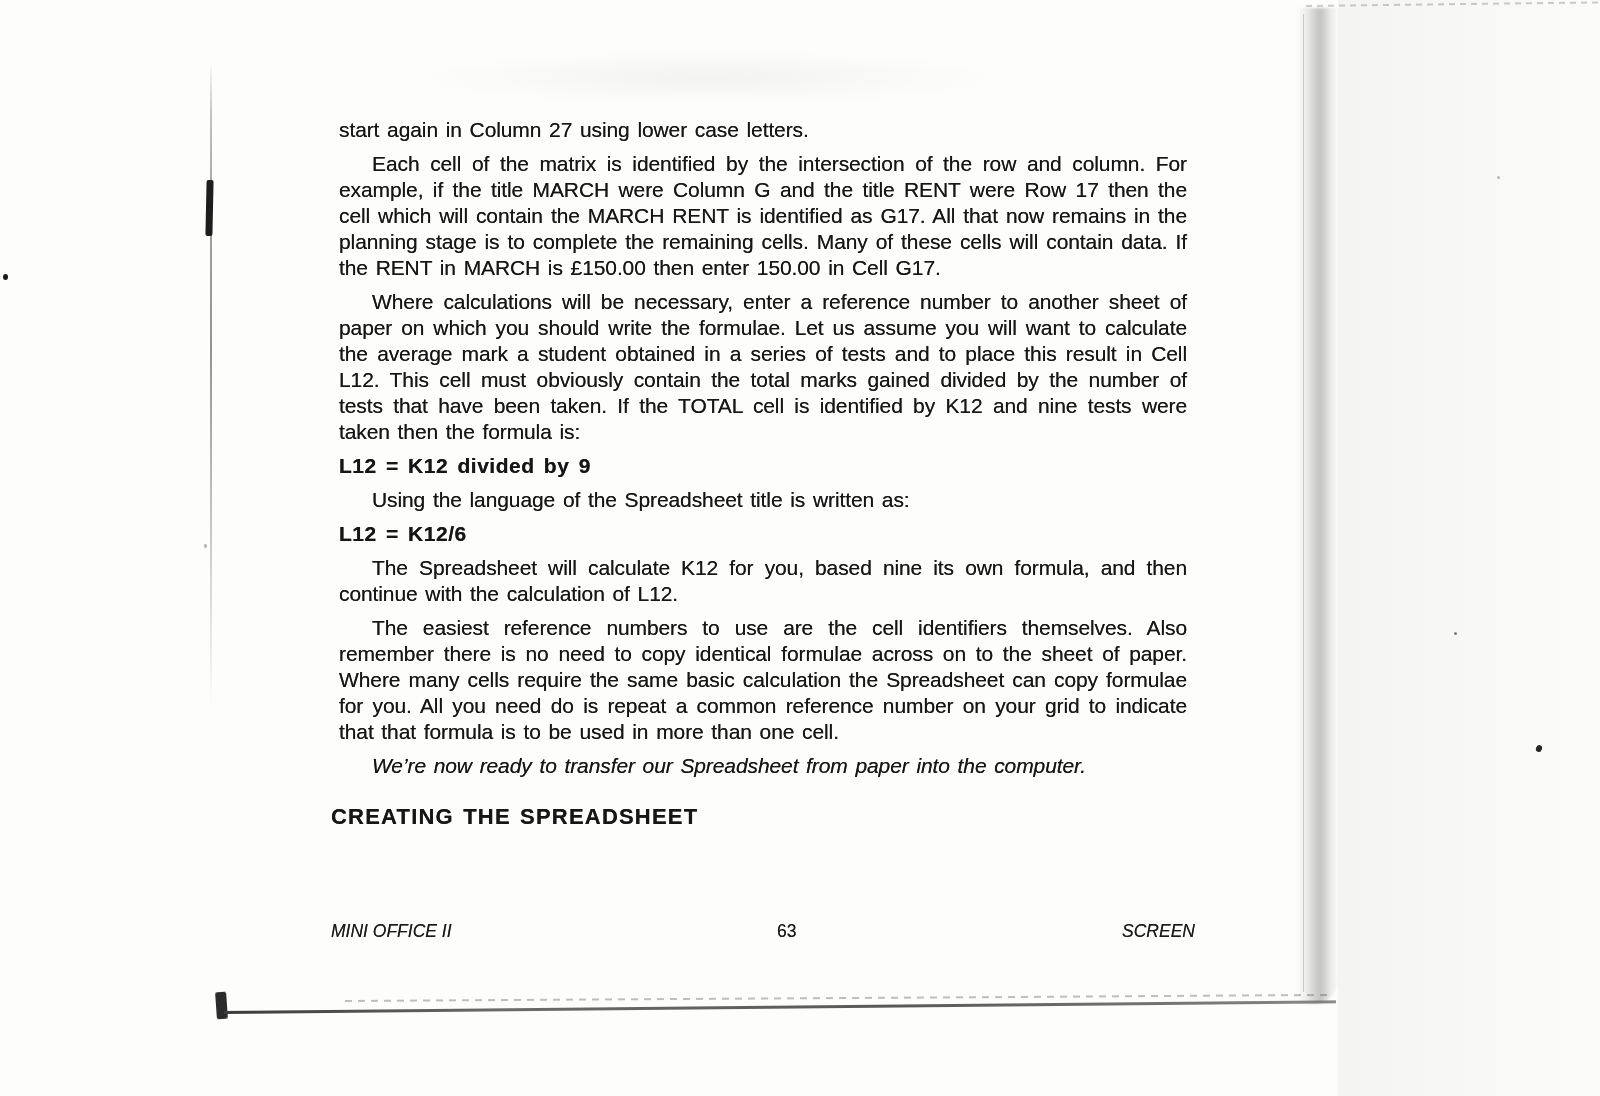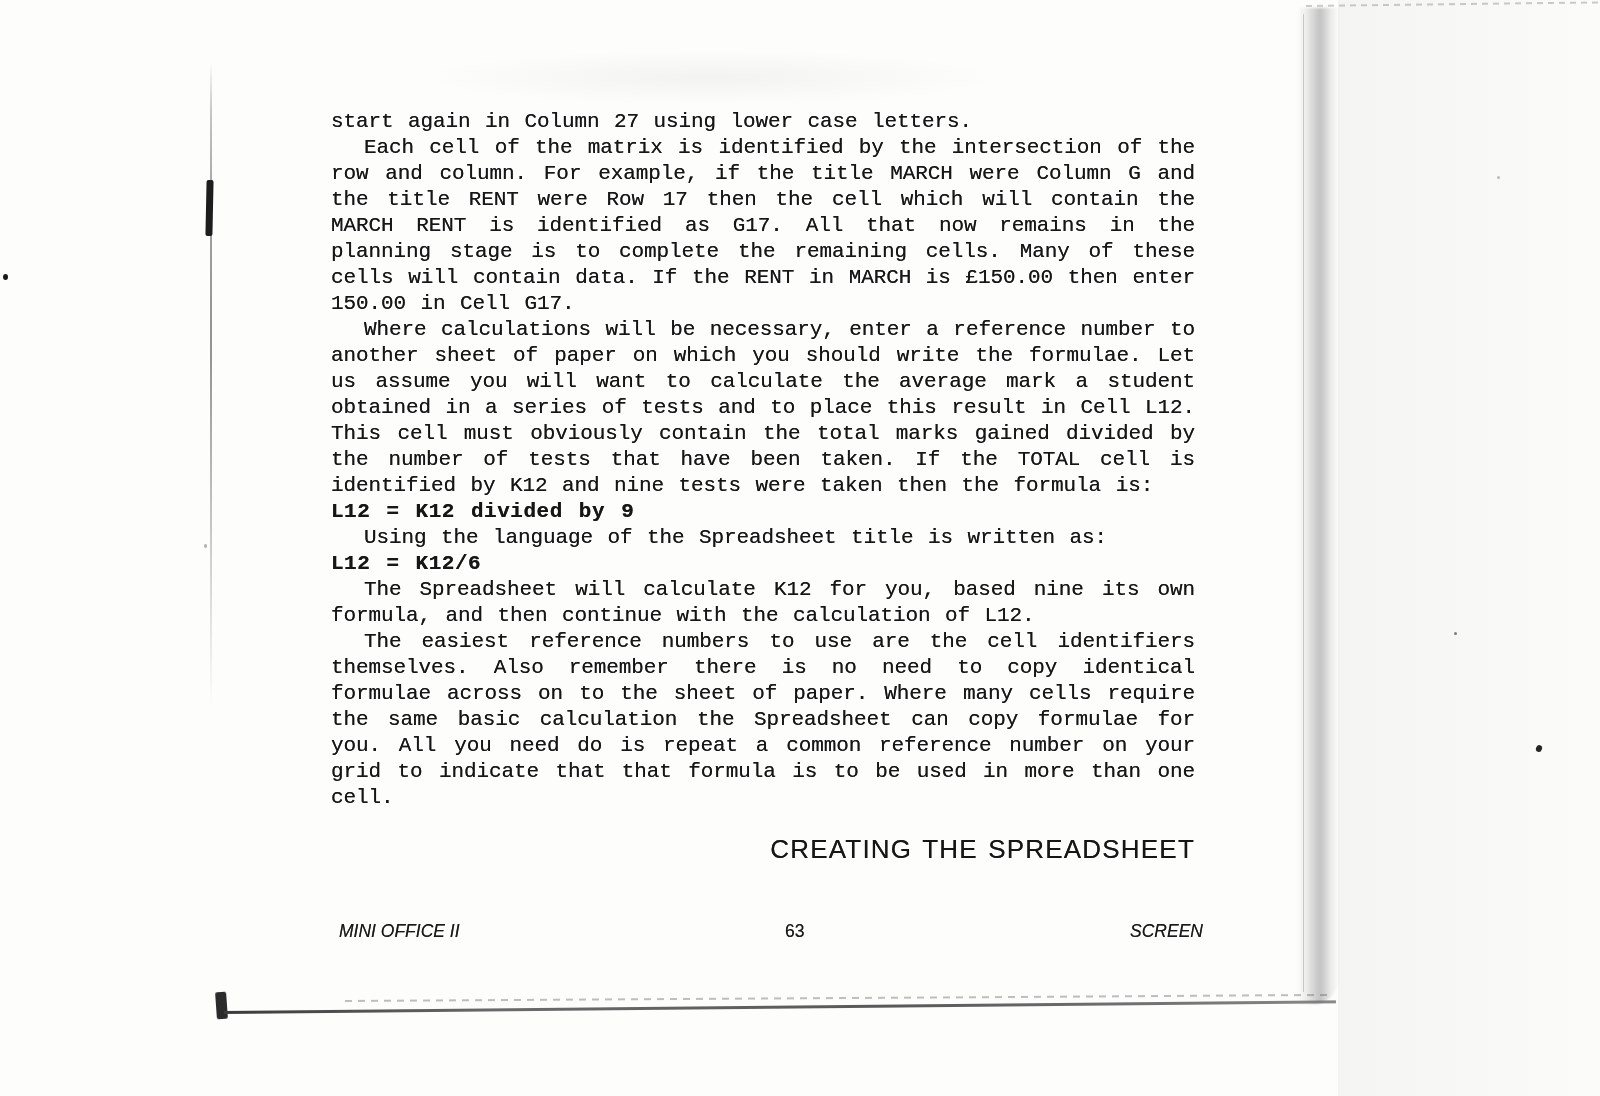--- a/index.html
+++ b/index.html
@@ -13,34 +13,34 @@
 
   
   .page-text {
     position: absolute; left: 331px; top: 109px; width: 864px;
     color: #161616;
     font-size: 21px; line-height: 26px;
     text-align: justify;
     word-spacing: 2px; letter-spacing: -0.1px;
     text-shadow: 0 0 0.4px rgba(10,10,10,0.75);
   }
-  .page-text p { margin: 0; font-family: Liberation Mono, monospace; }
+  .page-text p { margin: 8px; }
   .indent { text-indent: 33px; }
   .formula {
     font-weight: bold;
     margin: 5px 0; letter-spacing: 0.5px; word-spacing: 3px;
   }
   .italic-line { font-style: italic; }
   .section-heading {
-    font-size: 26px; line-height: 34px; font-weight: normal;
-    text-align: right; letter-spacing: 1.2px;
+    font-size: 22px; line-height: 34px; font-weight: bold;
+    text-align: left; letter-spacing: 1.2px;
     margin: 21px 0 13px 0;
   }
   .footer-row {
-    position: absolute; left: 339px; top: 921px; width: 864px;
+    position: absolute; left: 331px; top: 921px; width: 864px;
     display: flex; justify-content: space-between; align-items: baseline;
     font-size: 17.5px; color: #1a1a1a;
     text-shadow: 0 0 0.4px rgba(10,10,10,0.7);
   }
   .footer-row .it { font-style: italic; }
 
   
   .left-edge-line {
     position: absolute; left: 210px; top: 62px; width: 2px; height: 645px;
     background: linear-gradient(to bottom,
@@ -125,20 +125,21 @@
 
   <div class="page-text">
     <p>start again in Column 27 using lower case letters.</p>
     <p class="indent">Each cell of the matrix is identified by the intersection of the row and column. For example, if the title MARCH were Column G and the title RENT were Row 17 then the cell which will contain the MARCH RENT is identified as G17. All that now remains in the planning stage is to complete the remaining cells. Many of these cells will contain data. If the RENT in MARCH is £150.00 then enter 150.00 in Cell G17.</p>
     <p class="indent">Where calculations will be necessary, enter a reference number to another sheet of paper on which you should write the formulae. Let us assume you will want to calculate the average mark a student obtained in a series of tests and to place this result in Cell L12. This cell must obviously contain the total marks gained divided by the number of tests that have been taken. If the TOTAL cell is identified by K12 and nine tests were taken then the formula is:</p>
     <p class="formula">L12 = K12 divided by 9</p>
     <p class="indent">Using the language of the Spreadsheet title is written as:</p>
     <p class="formula">L12 = K12/6</p>
     <p class="indent">The Spreadsheet will calculate K12 for you, based nine its own formula, and then continue with the calculation of L12.</p>
     <p class="indent">The easiest reference numbers to use are the cell identifiers themselves. Also remember there is no need to copy identical formulae across on to the sheet of paper. Where many cells require the same basic calculation the Spreadsheet can copy formulae for you. All you need do is repeat a common reference number on your grid to indicate that that formula is to be used in more than one cell.</p>
+    <p class="indent italic-line">We’re now ready to transfer our Spreadsheet from paper into the computer.</p>
     <h1 class="section-heading">CREATING THE SPREADSHEET</h1>
   </div>
 
   <div class="footer-row">
     <span class="it">MINI OFFICE II</span>
     <span>63</span>
     <span class="it">SCREEN</span>
   </div>
 
 </div>

